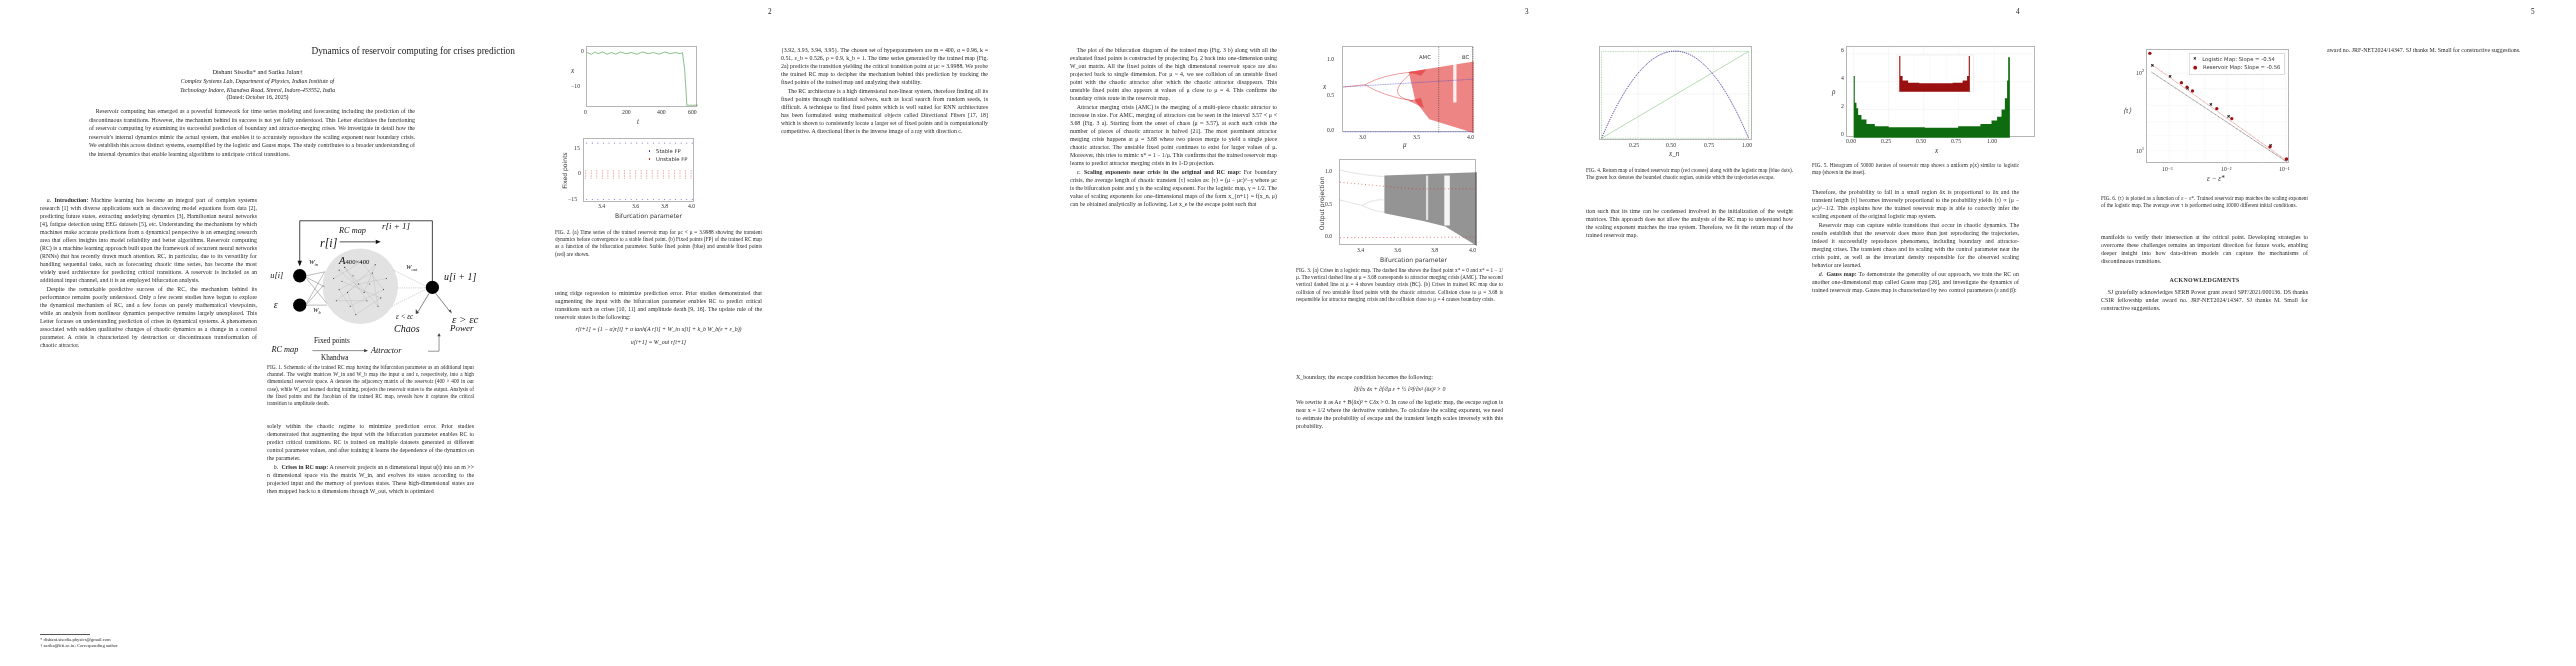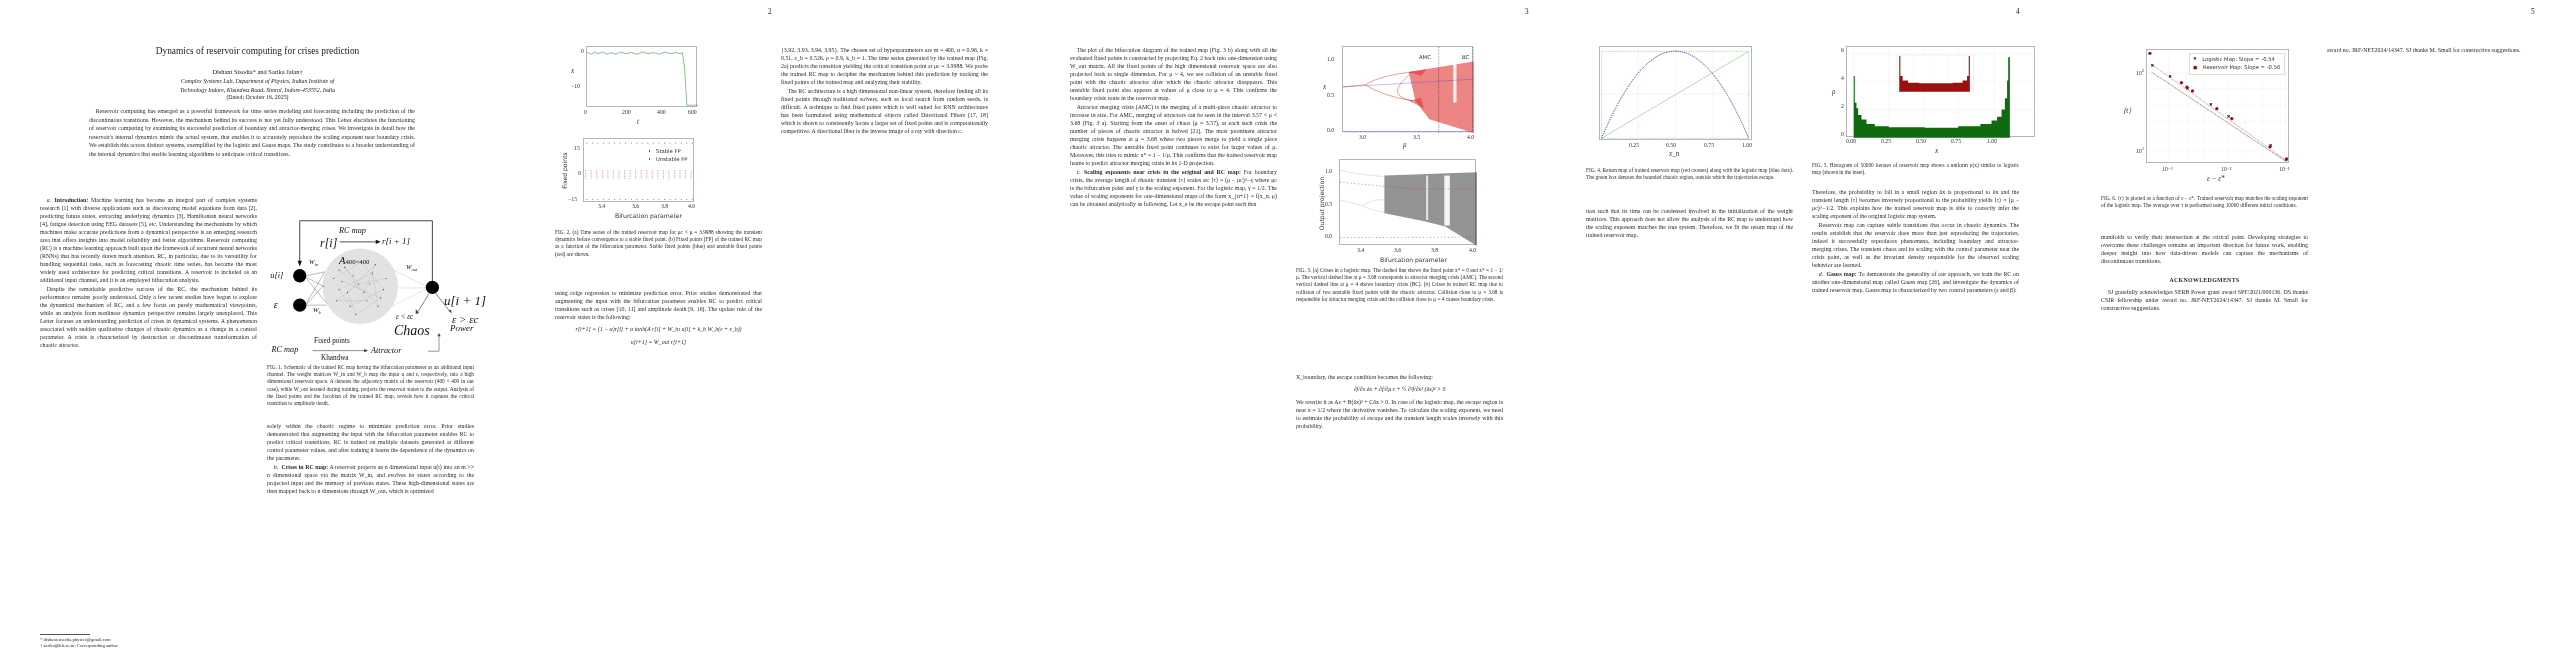--- a/index.html
+++ b/index.html
@@ -15,21 +15,21 @@
   .sec-head { font-weight: bold; }
   .sec-letter { font-style: italic; font-weight: normal; margin-right: 3.3px; }
 
   .caption { font-size: 5.3px; line-height: 7.2px; text-align: justify; color: #2a2a2a; }
 
   
   .arxiv-stamp { position: absolute; left: 5.6px; top: 667px; transform-origin: 0 0; transform: rotate(-90deg);
     font-family: "Liberation Serif", serif; font-size: 15px; color: #8a8a8a; white-space: nowrap; letter-spacing: 0.3px; }
 
   
-  .title { position: absolute; top: 46px; left: 0; width: 515px; text-align: center; font-size: 9.4px; }
+  .title { position: absolute; top: 46px; left: 0; width: 515px; text-align: right; font-size: 9.4px; }
   .authors { position: absolute; top: 68px; left: 0; width: 515px; text-align: center; font-size: 6.4px; }
   .affil { position: absolute; top: 77px; left: 0; width: 515px; text-align: center; font-size: 5.9px; font-style: italic; line-height: 9px; }
   .dated { position: absolute; top: 94px; left: 0; width: 515px; text-align: center; font-size: 5.9px; }
   .abstract { position: absolute; top: 107px; left: 89px; width: 326px; font-size: 5.9px; line-height: 8.6px; text-align: justify; text-indent: 6.7px; color: #2a2a2a; }
 
   .footnotes { position: absolute; font-size: 4.7px; line-height: 6.1px; color: #2a2a2a; }
   .footnotes hr { width: 50px; border: 0; border-top: 0.6px solid #555; margin-bottom: 1.7px; }
 
   
   .plot { position: absolute; border: 0.6px solid #b5b5b5; background: #fff; }
@@ -134,30 +134,30 @@
       <line x1="304" y1="177" x2="330" y2="210" stroke="#444" stroke-width="1.2"></line>
       <polygon points="327,208 333,213 331,206" fill="#444"></polygon>
 
       <line x1="82" y1="280" x2="175" y2="280" stroke="#333" stroke-width="1"></line>
       <polygon points="175,277 182,280 175,283" fill="#333"></polygon>
       <polyline points="290,281 310,281 310,252" fill="none" stroke="#444" stroke-width="1"></polyline>
       <polygon points="307,254 310,248 313,254" fill="#444"></polygon>
     </svg>
     <span class="diagram-label" style="left:72px; top:31px; font-size:8.3px;">RC map</span>
     <span class="diagram-label" style="left:53px; top:41px; font-size:12px;">r[i]</span>
-    <span class="diagram-label" style="left:115px; top:41px; font-size:9px;">r[i + 1]</span>
+    <span class="diagram-label" style="left:115px; top:26px; font-size:9px;">r[i + 1]</span>
     <span class="diagram-label" style="left:42px; top:63px; font-size:6.7px;"><span>W</span><sub style="font-size:4.4px;">in</sub></span>
     <span class="diagram-label" style="left:72px; top:60px; font-size:10.6px;"><span>A</span><span class="up" style="font-size:6.7px; font-style:normal;">400×400</span></span>
     <span class="diagram-label" style="left:139px; top:68px; font-size:6.7px;"><span>W</span><sub style="font-size:4.4px;">out</sub></span>
     <span class="diagram-label" style="left:3.3px; top:76px; font-size:8.3px;">u[i]</span>
-    <span class="diagram-label" style="left:177px; top:98px; font-size:13px;">u[i + 1]</span>
+    <span class="diagram-label" style="left:177px; top:76px; font-size:10px;">u[i + 1]</span>
     <span class="diagram-label" style="left:6.7px; top:104px; font-size:10px;">ε</span>
     <span class="diagram-label" style="left:46px; top:111px; font-size:6.7px;"><span>W</span><sub style="font-size:4.4px;">b</sub></span>
     <span class="diagram-label" style="left:129px; top:118px; font-size:7.2px;">ε &lt; εc</span>
-    <span class="diagram-label" style="left:127px; top:128px; font-size:14px;">Chaos</span>
+    <span class="diagram-label" style="left:127px; top:128px; font-size:10px;">Chaos</span>
     <span class="diagram-label" style="left:185px; top:118px; font-size:11px;">ε &gt; εc</span>
     <span class="diagram-label" style="left:183px; top:128px; font-size:9px;">Power</span>
     <span class="diagram-label" style="left:4.4px; top:150px; font-size:8.3px;">RC map</span>
     <span class="diagram-label up" style="left:47px; top:142px; font-size:7.2px;">Fixed points</span>
     <span class="diagram-label up" style="left:54px; top:159px; font-size:7.2px;">Khandwa</span>
     <span class="diagram-label" style="left:104px; top:151px; font-size:8.3px;">Attractor</span>
   </div>
   <div class="caption" style="position:absolute; left:267px; top:364px; width:207px;">FIG. 1. Schematic of the trained RC map having the bifurcation parameter as an additional input channel. The weight matrices W_in and W_b map the input u and ε, respectively, into a high dimensional reservoir space. A denotes the adjacency matrix of the reservoir (400 × 400 in our case), while W_out learned during training, projects the reservoir states to the output. Analysis of the fixed points and the Jacobian of the trained RC map, reveals how it captures the critical transition to amplitude death.</div>
 
   <div class="col" style="left:267px; top:422px; width:207px;">

